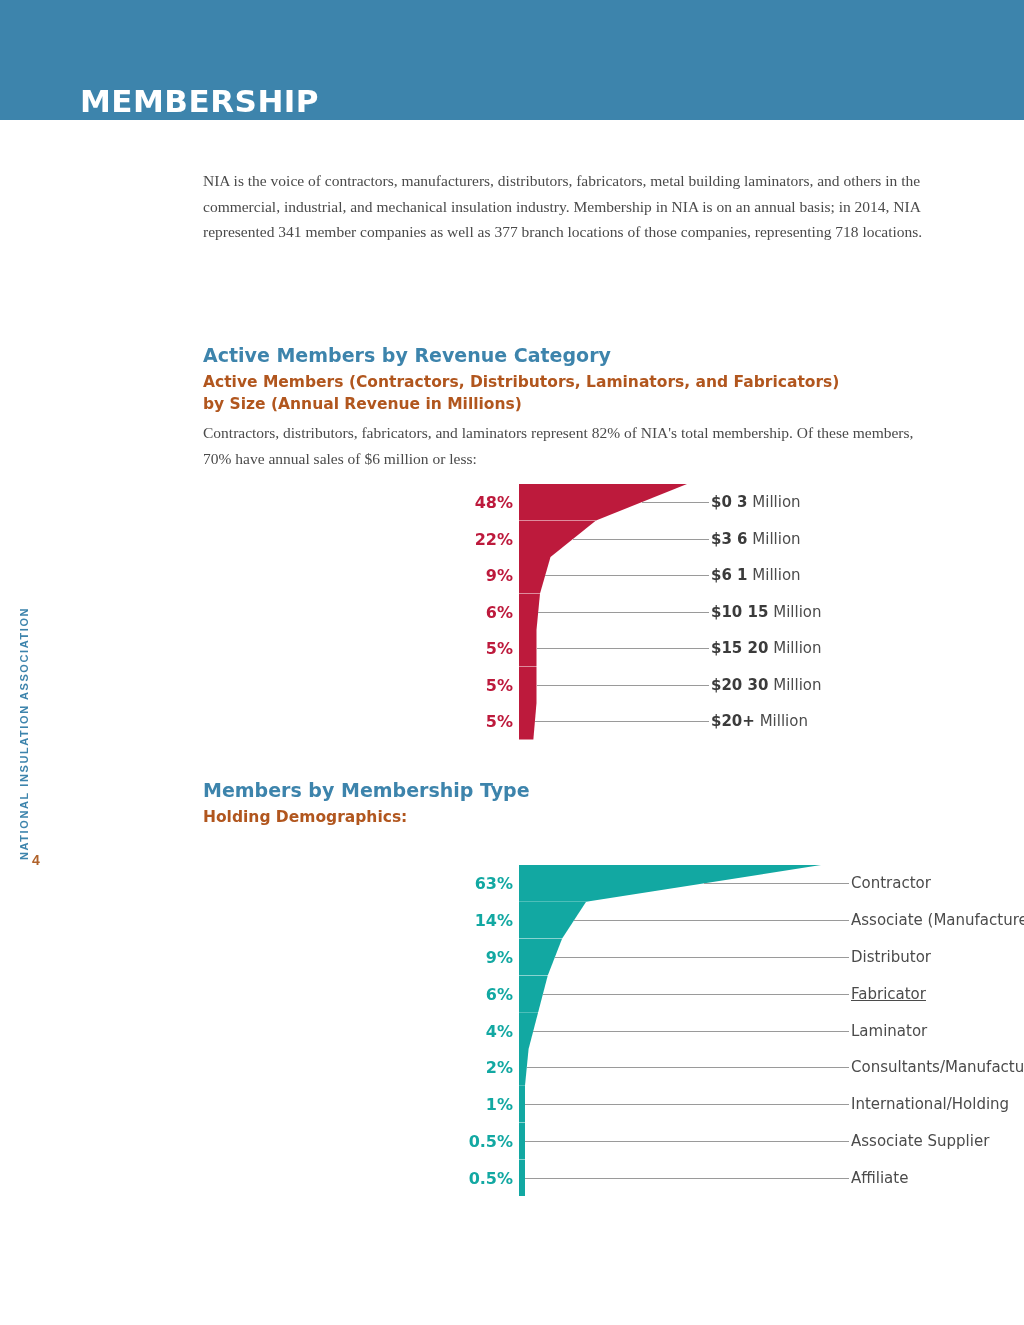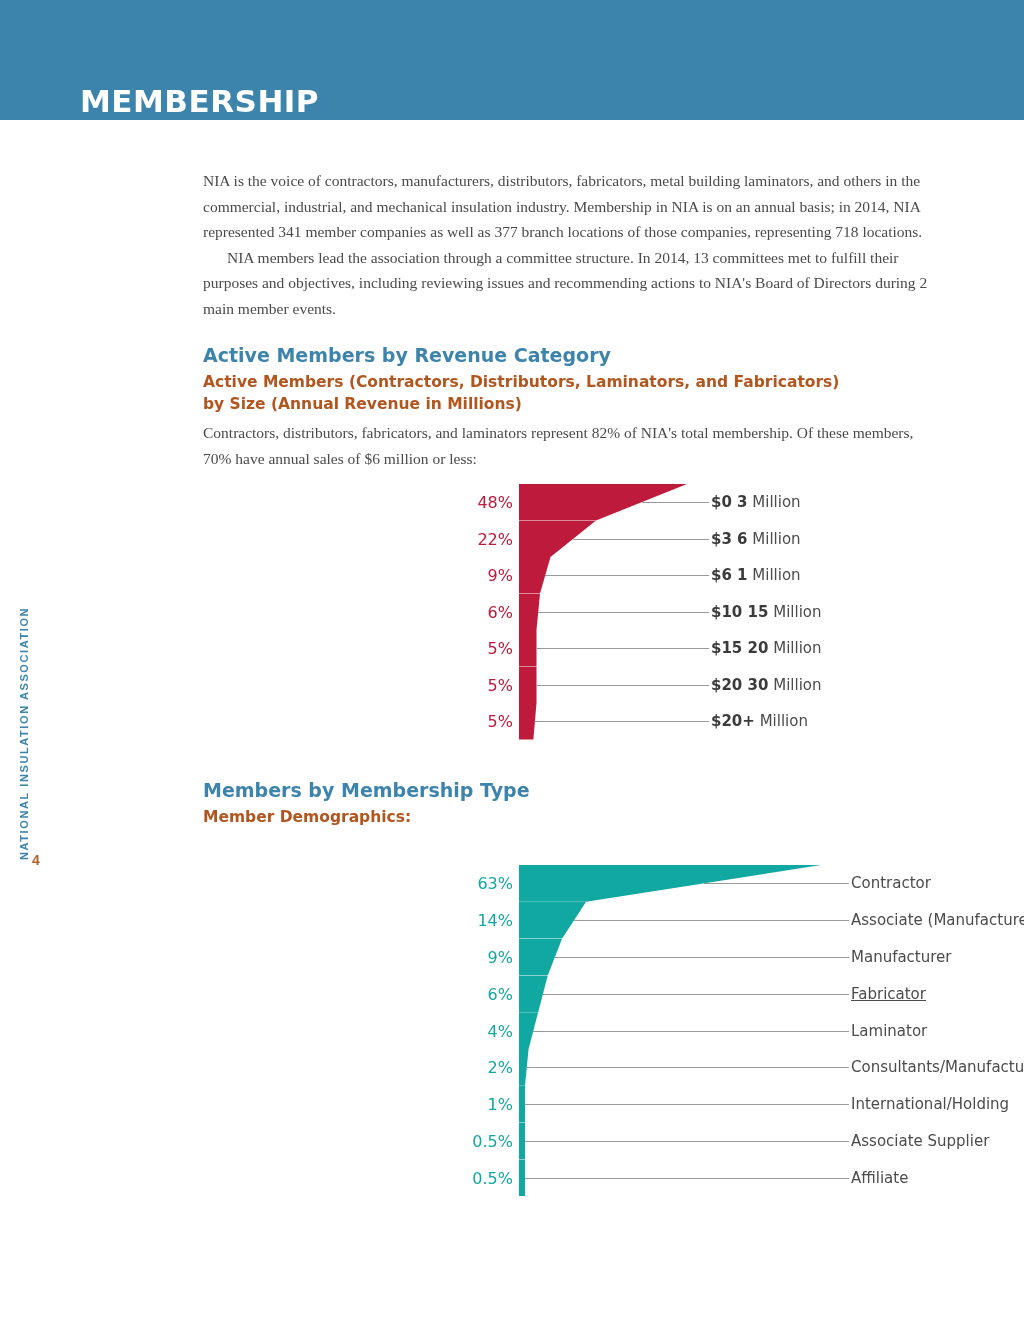--- a/index.html
+++ b/index.html
@@ -123,21 +123,21 @@
   .chart-row {
     position: relative;
     width: 100%;
   }
   .pct {
     position: absolute;
     right: calc(100% - 74px);
     top: 50%;
     transform: translateY(-50%);
     font-family: "DejaVu Sans", sans-serif;
-    font-weight: normal;
+    font-weight: bold;
     font-size: 16px;
     white-space: nowrap;
     text-align: left;
   }
   .bar-wrap {
     position: absolute;
     left: 80px;
     top: 0;
     height: 100%;
   }
@@ -181,21 +181,20 @@
   <div class="header-band"></div>
   <div class="header-title">MEMBERSHIP</div>
 
   <div class="side-rail">
     <div class="side-rail-text">NATIONAL INSULATION ASSOCIATION</div>
   </div>
   <div class="page-number">4</div>
 
   <div class="body-col intro">
     <p class="para">NIA is the voice of contractors, manufacturers, distributors, fabricators, metal building laminators, and others in the commercial, industrial, and mechanical insulation industry. Membership in NIA is on an annual basis; in 2014, NIA represented 341 member companies as well as 377 branch locations of those companies, representing 718 locations.</p>
-    <p class="para indent">NIA members lead the association through a committee structure. In 2014, 13 committees met to fulfill their purposes and objectives, including reviewing issues and recommending actions to NIA's Board of Directors during 2 main member events.</p>
   </div>
 
   <div class="body-col sec1-head">
     <h2 class="h-blue">Active Members by Revenue Category</h2>
   </div>
   <div class="body-col sec1-sub">
     <h3 class="h-orange">Active Members (Contractors, Distributors, Laminators, and Fabricators)</h3>
     <h3 class="h-orange">by Size (Annual Revenue in Millions)</h3>
   </div>
   <div class="body-col sec1-desc">
@@ -258,21 +257,21 @@
         </div>
         <div class="leader" style="left: 95.925px; width: 174.075px;"></div>
         <div class="cat-label" style="left: 272px;"><span class="amt">$20+</span> Million</div>
       </div>
     </div>
 
   <div class="body-col sec2-head">
     <h2 class="h-blue">Members by Membership Type</h2>
   </div>
   <div class="body-col sec2-sub">
-    <h3 class="h-orange">Member Demographics:</h3>
+    <h3 class="h-orange">Holding Demographics:</h3>
   </div>
 
   <div class="chart" id="chart-type">
       <div class="chart-row" style="height: 36.8px;">
         <div class="pct">63%</div>
         <div class="bar-wrap" style="width: 302px;">
           <div class="bar" style="clip-path: polygon(0% 0%, 100% 0%, 22.22% 100%, 0% 100%);"></div>
         </div>
         <div class="leader" style="left: 264.556px; width: 145.444px;"></div>
         <div class="cat-label" style="left: 412px; text-align: right;">Contractor</div>
@@ -284,21 +283,21 @@
         </div>
         <div class="leader" style="left: 135.127px; width: 274.873px;"></div>
         <div class="cat-label" style="left: 412px;">Associate (Manufacturer)</div>
       </div>
       <div class="chart-row" style="height: 36.8px;">
         <div class="pct">9%</div>
         <div class="bar-wrap" style="width: 43.1429px;">
           <div class="bar" style="clip-path: polygon(0% 0%, 100% 0%, 66.67% 100%, 0% 100%);"></div>
         </div>
         <div class="leader" style="left: 115.952px; width: 294.048px;"></div>
-        <div class="cat-label" style="left: 412px;">Manufacturer</div>
+        <div class="cat-label" style="left: 412px;">Distributor</div>
       </div>
       <div class="chart-row" style="height: 36.8px;">
         <div class="pct">6%</div>
         <div class="bar-wrap" style="width: 28.7619px;">
           <div class="bar" style="clip-path: polygon(0% 0%, 100% 0%, 66.67% 100%, 0% 100%);"></div>
         </div>
         <div class="leader" style="left: 103.968px; width: 306.032px;"></div>
         <div class="cat-label" style="left: 412px; text-decoration: underline;">Fabricator</div>
       </div>
       <div class="chart-row" style="height: 36.8px;">

